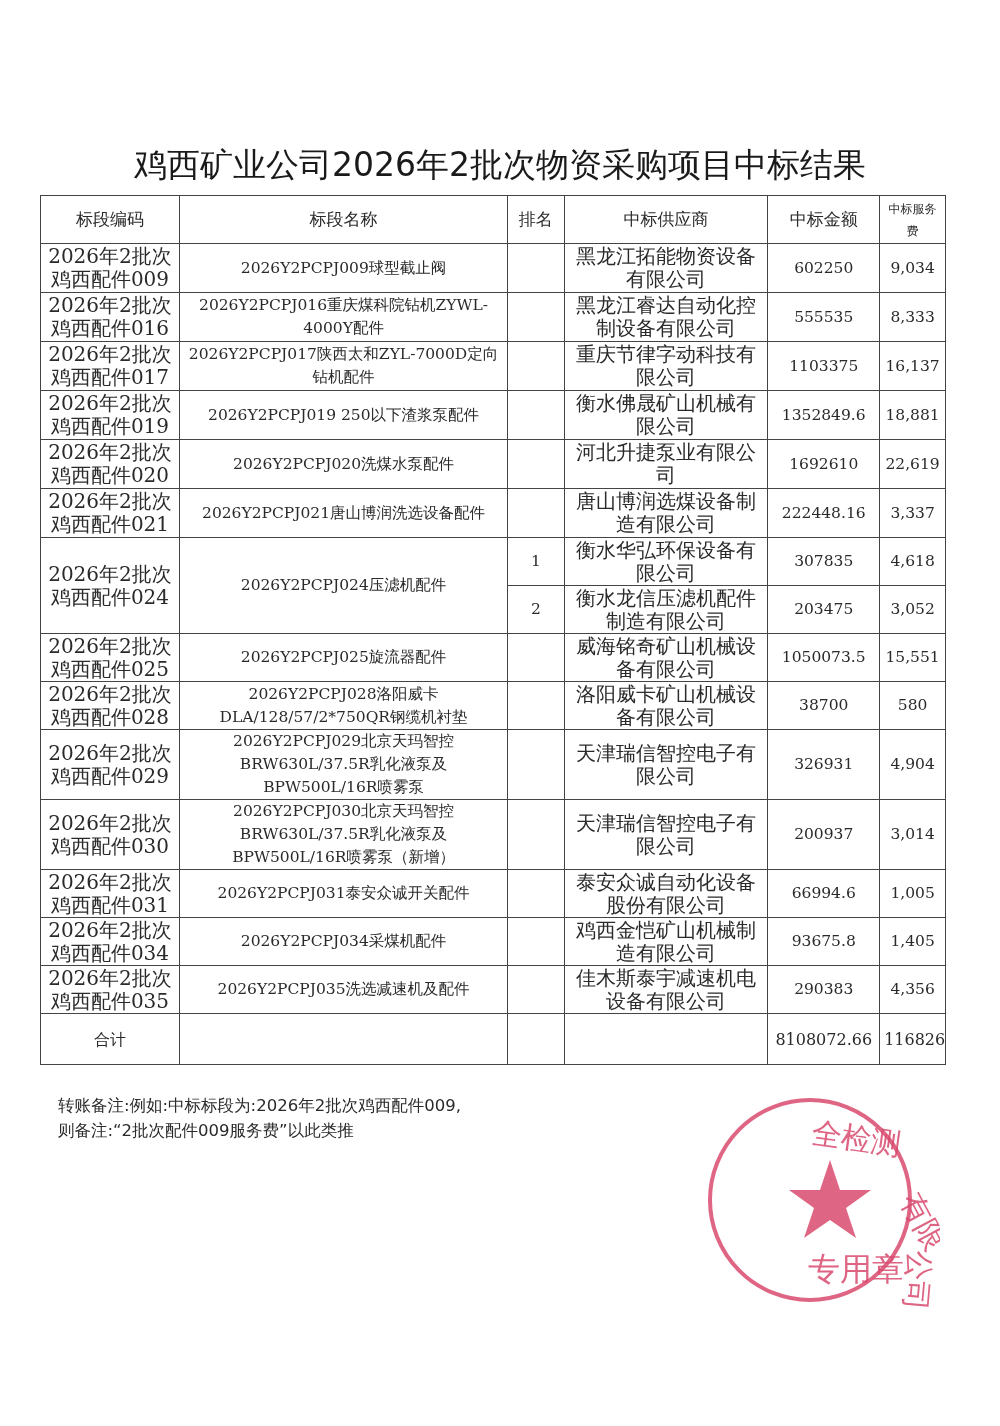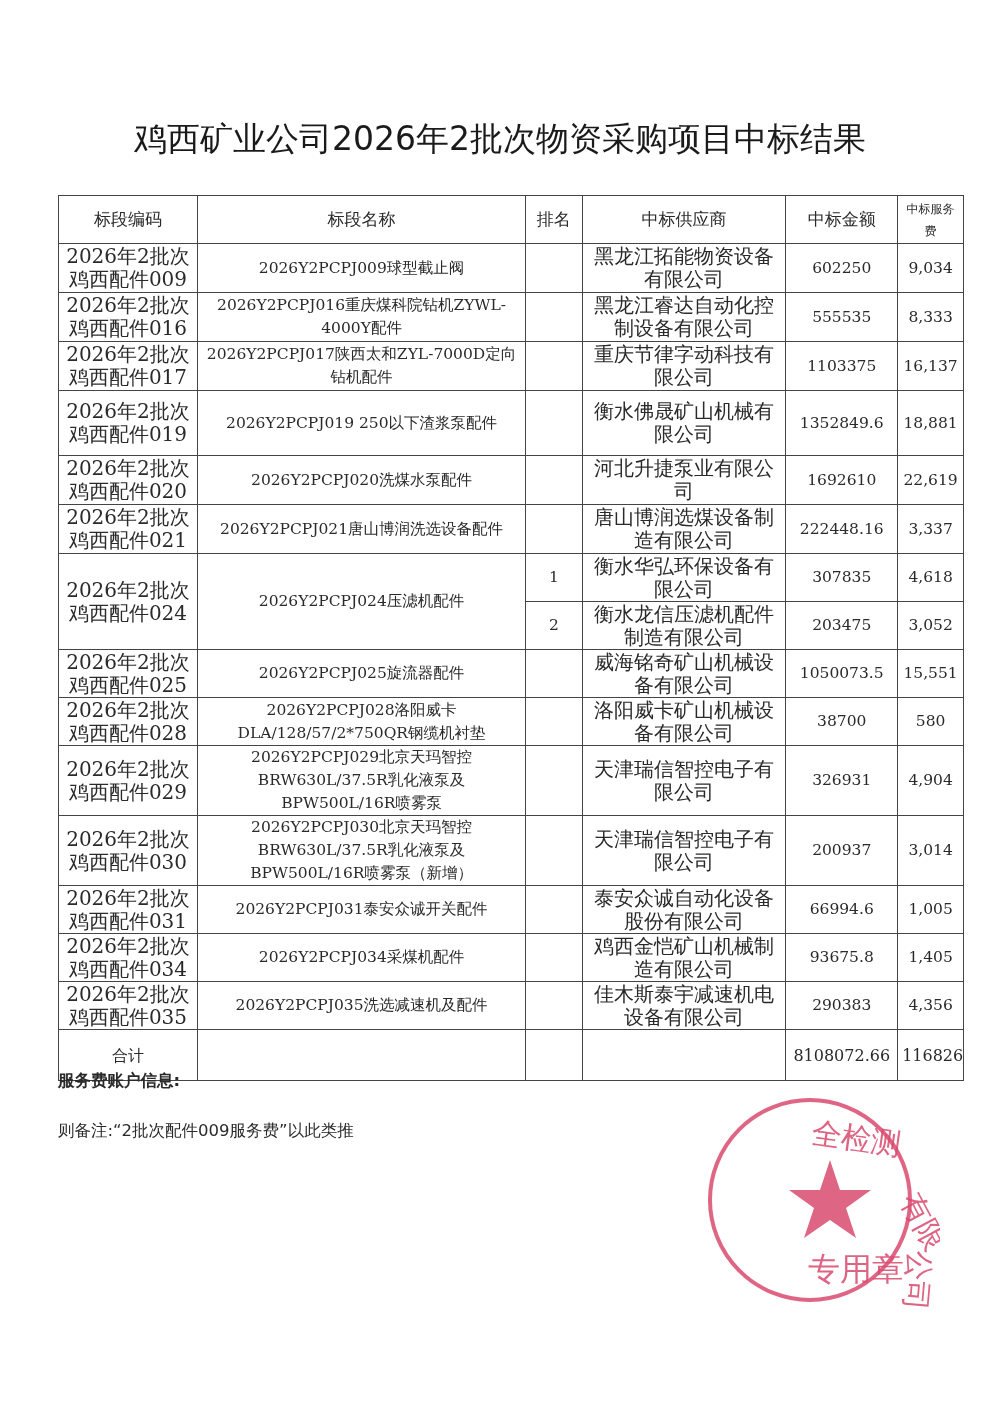--- a/index.html
+++ b/index.html
@@ -1,26 +1,26 @@
 <!DOCTYPE html>
 <html><head>
   <meta charset="utf-8">
   <style>
     html, body { margin: 0; padding: 0; }
     body {
       width: 1000px; height: 1426px; background: #ffffff; position: relative; overflow: hidden;
       font-family: "DejaVu Serif", "Liberation Serif", serif; color: #222;
     }
     .title {
-      position: absolute; left: 0; top: 117px; width: 1000px; text-align: center;
+      position: absolute; left: 0; top: 143px; width: 1000px; text-align: center;
       font-size: 33px; letter-spacing: 0px; color: #1a1a1a;
       font-family: "DejaVu Sans", "Liberation Sans", sans-serif; font-weight: normal;
     }
     table.results {
-      position: absolute; left: 58px; top: 195px; width: 906px;
+      position: absolute; left: 40px; top: 195px; width: 906px;
       border-collapse: collapse; table-layout: fixed;
       font-size: 15.5px; color: #2a2a2a;
     }
     table.results td, table.results th {
       border: 1.3px solid #444; text-align: center; vertical-align: middle;
       padding: 0 4px; line-height: 23px; font-weight: normal;
     }
     table.results th { font-size: 17px; height: 47px; }
     table.results th.small { font-size: 12px; line-height: 22px; }
     .col-code { width: 133px; }
@@ -84,21 +84,21 @@
       <td>8,333</td>
     </tr>
     <tr style="height:49px">
       <td class="code">2026年2批次鸡西配件017</td>
       <td>2026Y2PCPJ017陕西太和ZYL-7000D定向钻机配件</td>
       <td></td>
       <td class="sup">重庆节律字动科技有限公司</td>
       <td>1103375</td>
       <td>16,137</td>
     </tr>
-    <tr style="height:65px">
+    <tr style="height:49px">
       <td class="code">2026年2批次鸡西配件019</td>
       <td>2026Y2PCPJ019 250以下渣浆泵配件</td>
       <td></td>
       <td class="sup">衡水佛晟矿山机械有限公司</td>
       <td>1352849.6</td>
       <td>18,881</td>
     </tr>
     <tr style="height:49px">
       <td class="code">2026年2批次鸡西配件020</td>
       <td>2026Y2PCPJ020洗煤水泵配件</td>
@@ -190,22 +190,24 @@
       <td></td>
       <td></td>
       <td></td>
       <td>8108072.66</td>
       <td>116826</td>
     </tr>
   </tbody>
 </table>
 
 <div class="info">
-  <div class="line"><b>服务费账户信息:</b></div>
   <div class="gap"></div>
+  <div class="line">
+    <span>转账备注:</span><span>例如:中标标段为:2026年2批次鸡西配件009,</span>
+  </div>
   <div class="line"><span>则备注:“2批次配件009服务费”以此类推</span></div>
 </div>
 
 <div class="stamp">
   <svg width="270" height="220" viewBox="0 0 270 220">
     <g fill="none" stroke="#d94a6e" stroke-width="4" opacity="0.85">
       <circle cx="140" cy="110" r="100"></circle>
     </g>
     <polygon fill="#d94a6e" opacity="0.85" points="160,70 170,100 201,100 176,118 186,148 160,130 134,148 144,118 119,100 150,100"></polygon>
     <text x="140" y="58" fill="#d94a6e" font-size="30" font-family="'DejaVu Sans', sans-serif" opacity="0.85" transform="rotate(8 180 58)">全检测</text>

